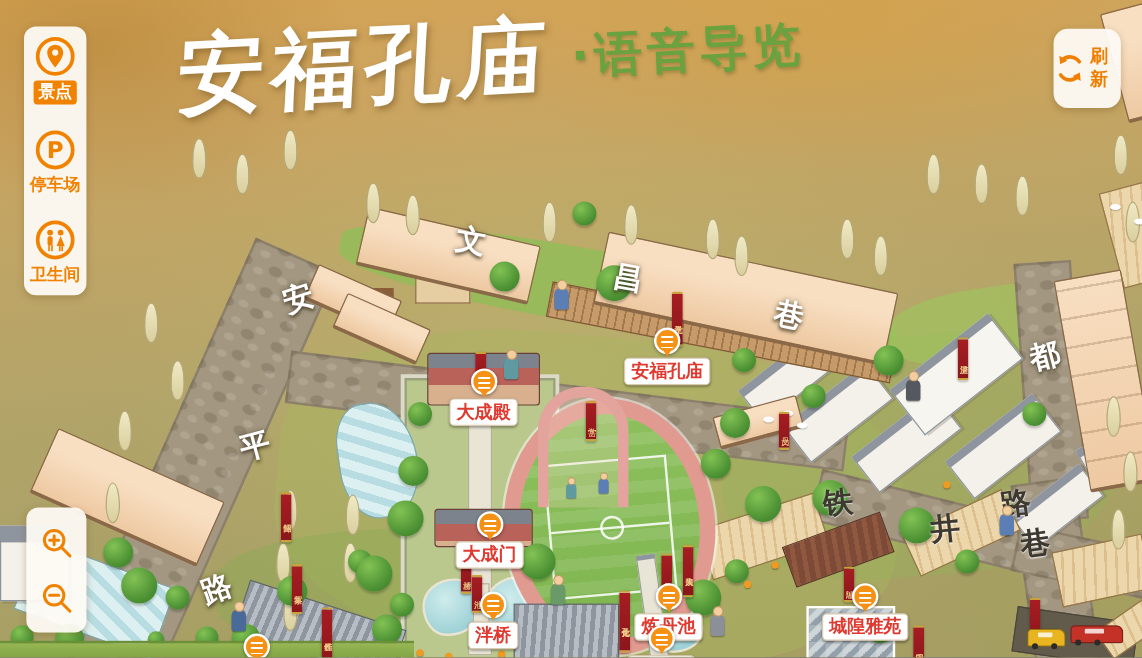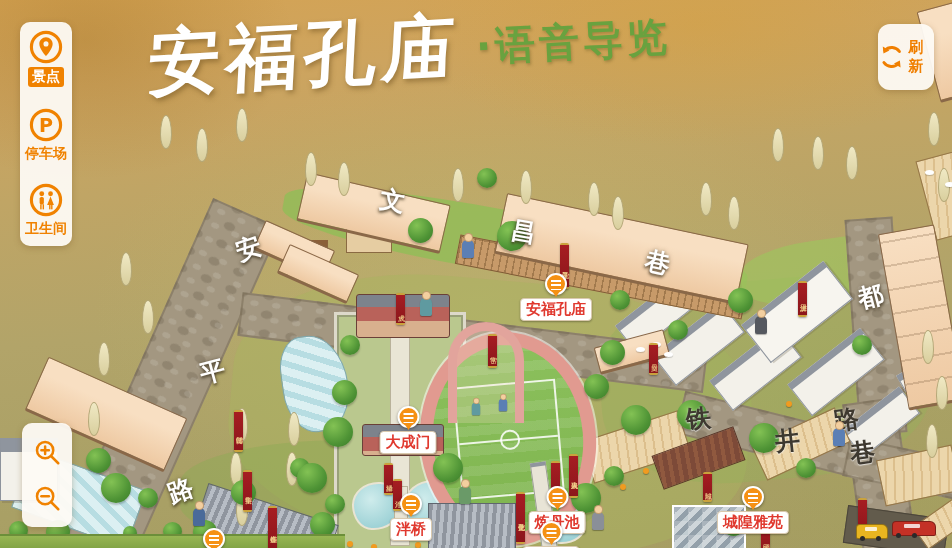--- a/index.html
+++ b/index.html
@@ -214,37 +214,41 @@
   <div class="person" style="left:462px;top:240px;background:#5b7fb5;"></div>
   <div class="person" style="left:420px;top:298px;background:#5f9aa0;"></div>
   <div class="person" style="left:592px;top:512px;background:#8a8f98;"></div>
   <div class="person" style="left:833px;top:428px;background:#5b7fb5;"></div>
   <div class="person" style="left:193px;top:508px;background:#4a6a9a;"></div>
   <div class="person" style="left:459px;top:486px;background:#6a9a68;"></div>
   <div class="person" style="left:755px;top:316px;background:#55585f;"></div>
   <div class="person" style="left:470px;top:400px;background:#5f9aa0;transform:scale(.7);"></div>
   <div class="person" style="left:497px;top:396px;background:#5b7fb5;transform:scale(.7);"></div>
 
+  <div class="poi" style="left:403px;top:307px;">
+    <div class="pin"></div>
+    <div class="poi-label">大成殿</div>
+  </div>
   <div class="poi" style="left:556px;top:273px;">
     <div class="pin"></div>
     <div class="poi-label">安福孔庙</div>
   </div>
-  <div class="poi" style="left:408px;top:406px;justify-content:flex-end;">
+  <div class="poi" style="left:408px;top:426px;justify-content:flex-end;">
     <div class="pin"></div>
     <div class="poi-label">大成门</div>
   </div>
   <div class="poi" style="left:411px;top:493px;">
     <div class="pin"></div>
     <div class="poi-label">泮桥</div>
   </div>
   <div class="poi" style="left:557px;top:486px;">
     <div class="pin"></div>
     <div class="poi-label">炼丹池</div>
   </div>
-  <div class="poi" style="left:753px;top:486px;">
+  <div class="poi" style="left:721px;top:486px;">
     <div class="pin"></div>
     <div class="poi-label">城隍雅苑</div>
   </div>
   <div class="poi" style="left:551px;top:521px;">
     <div class="pin"></div>
     <div class="poi-label">状元桥</div>
   </div>
   <div class="poi" style="left:214px;top:528px;">
     <div class="pin"></div>
   </div>

